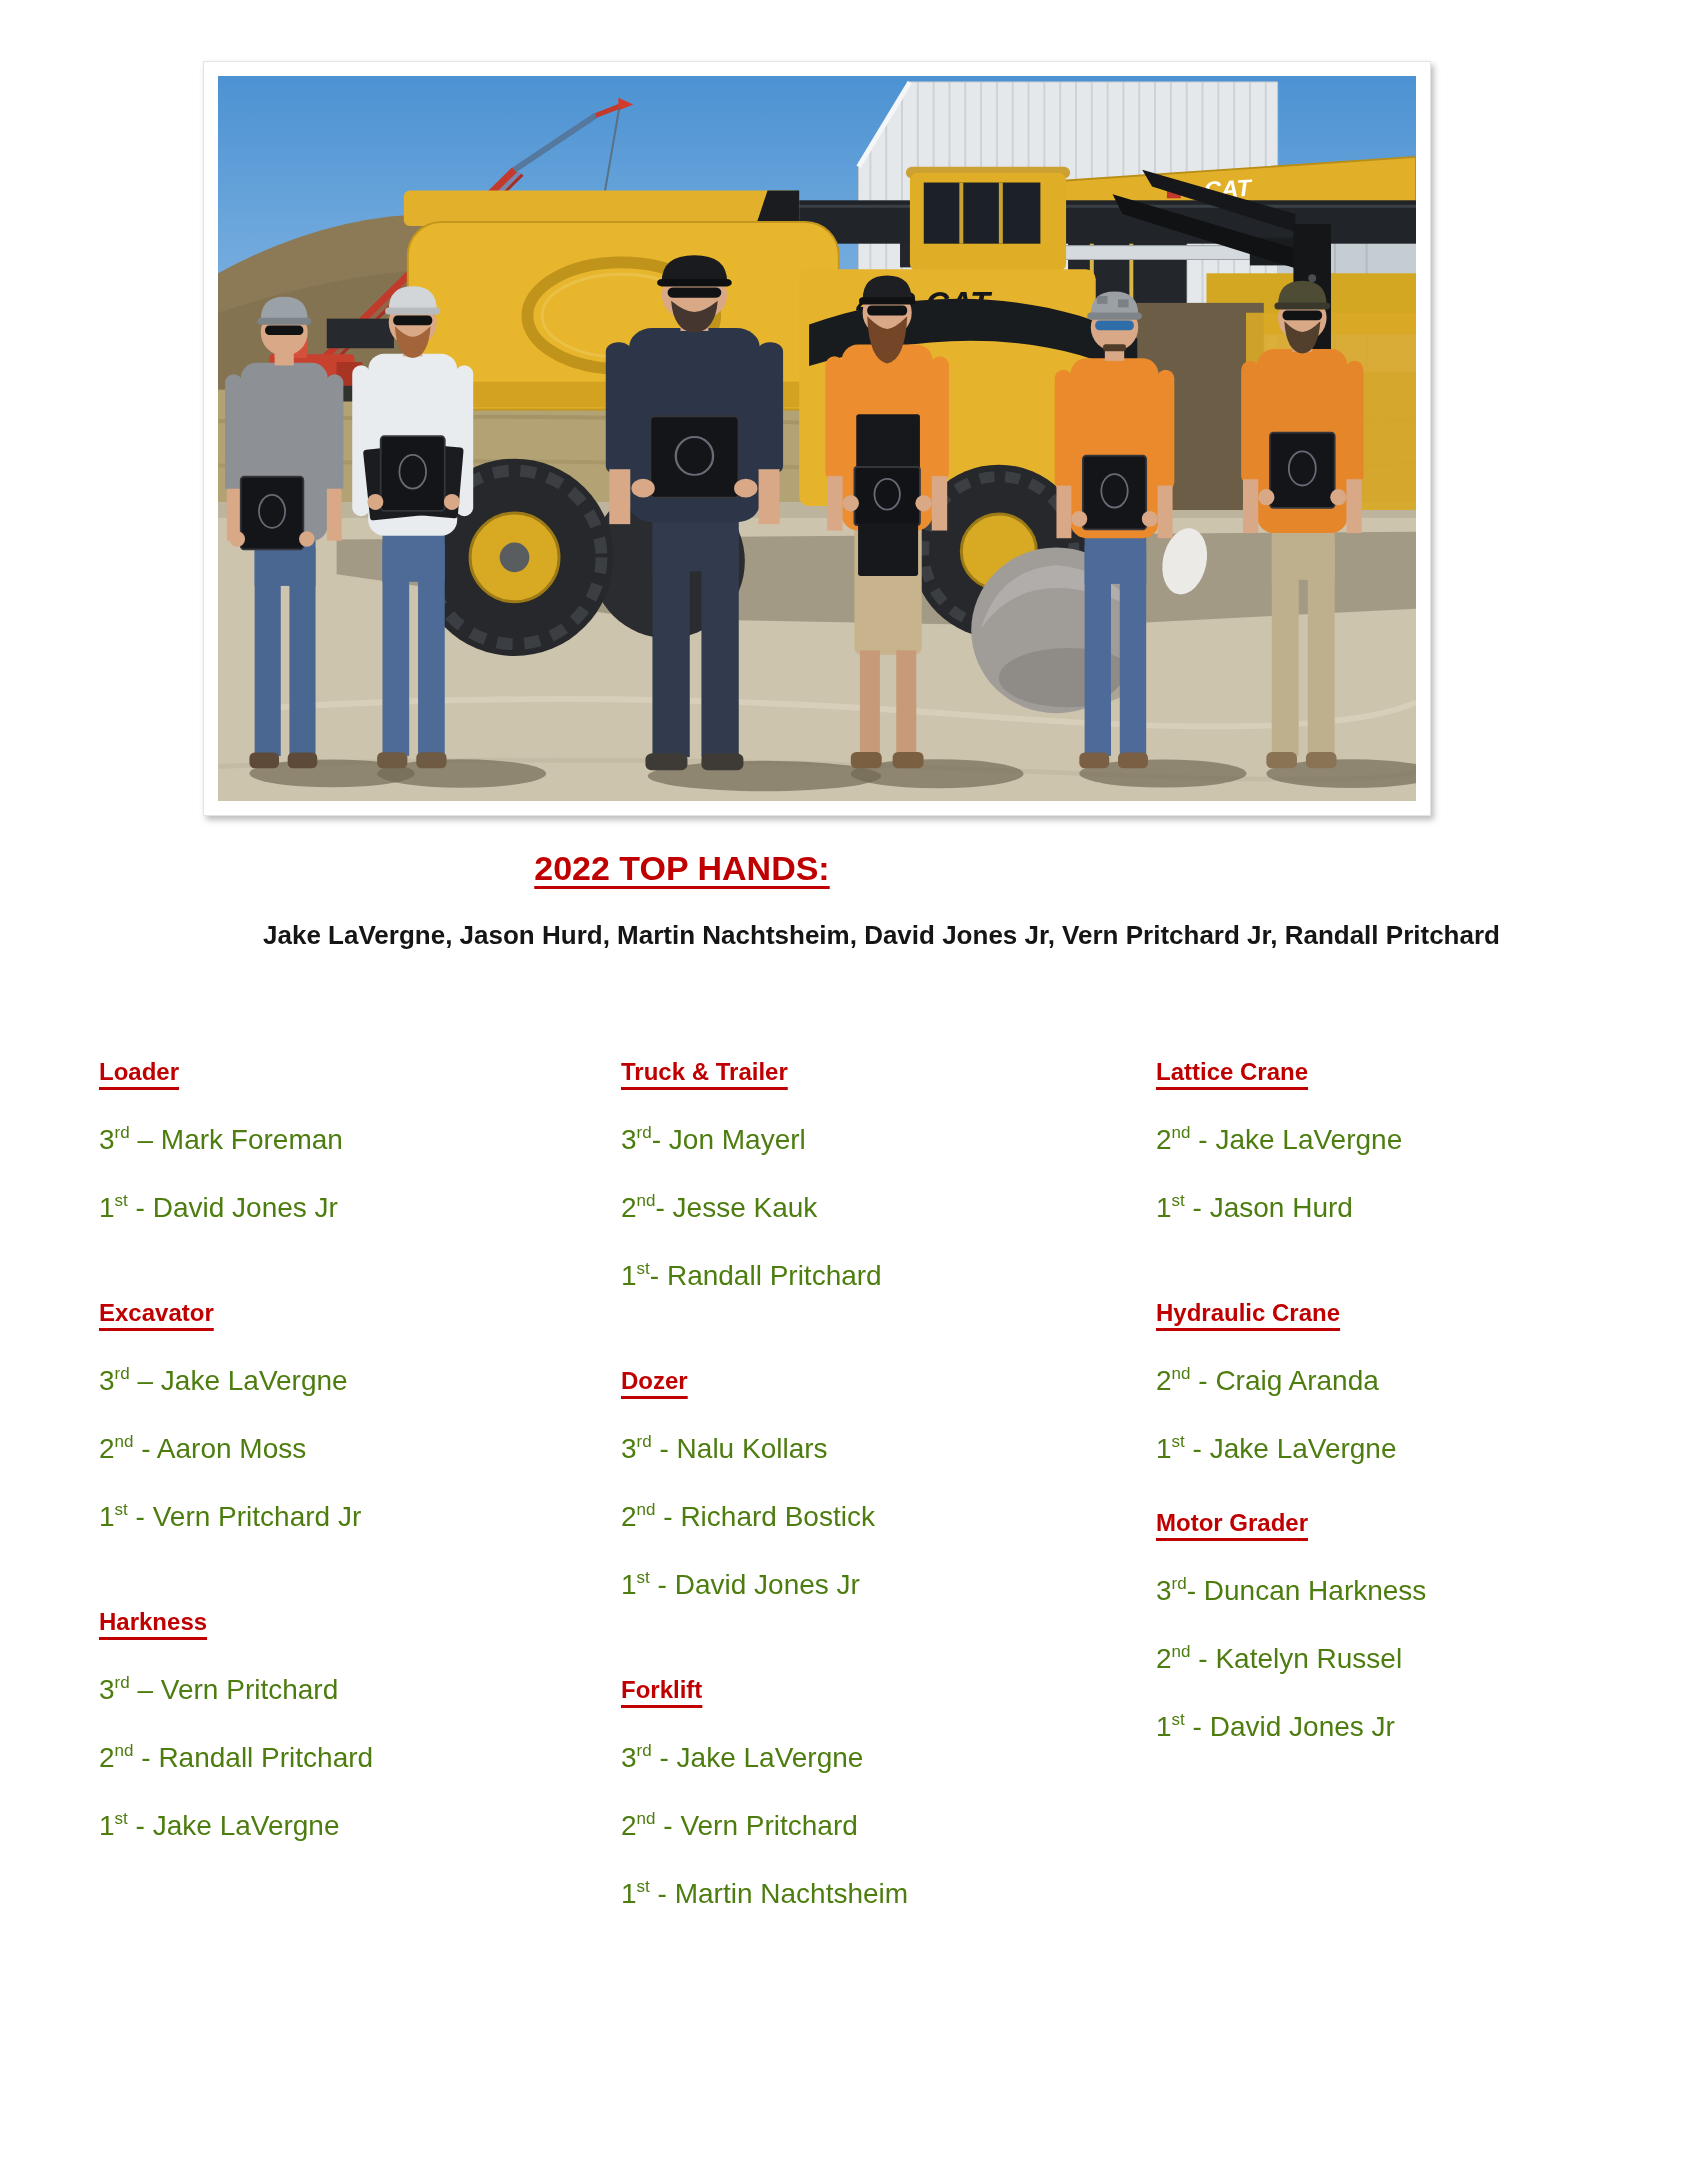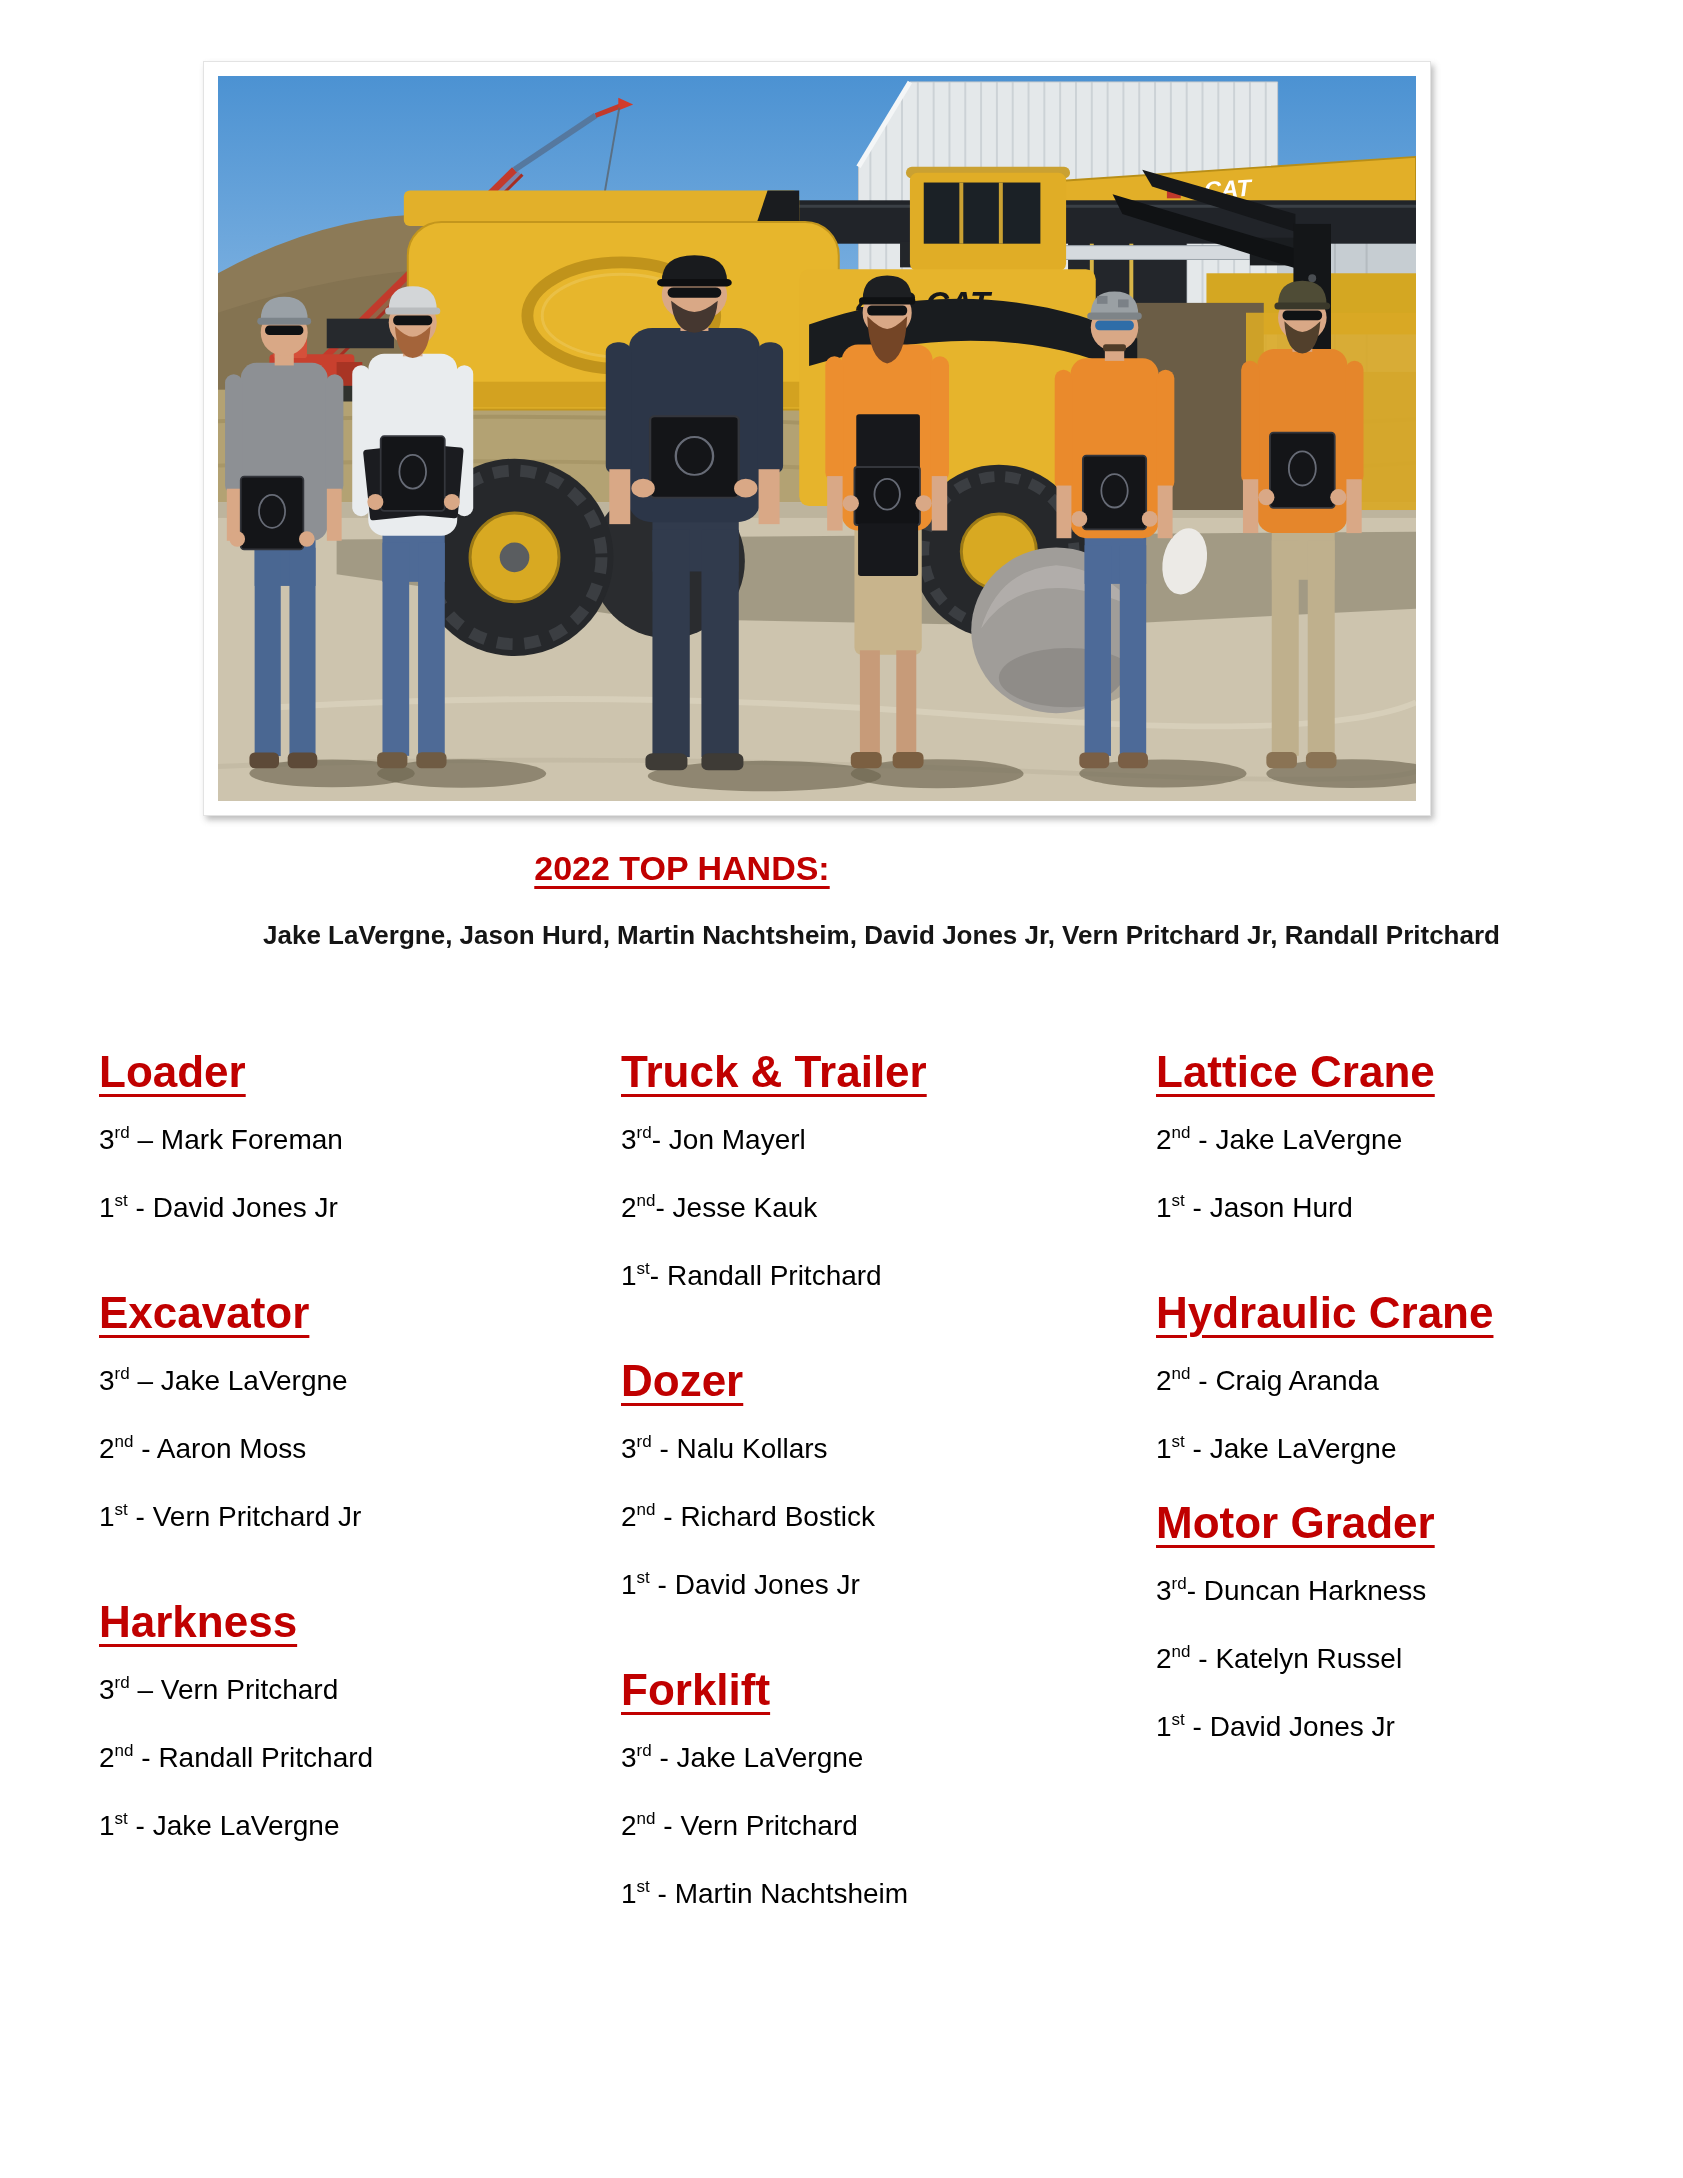--- a/index.html
+++ b/index.html
@@ -15,23 +15,23 @@
   .names-line{position:absolute;top:920px;left:0;width:1683px;margin:0;text-align:center;
     font-size:26px;font-weight:bold;color:#151515;padding-left:40px;}
 
   .columns{position:absolute;top:1052px;left:0;width:1683px;height:990px;}
   .col{position:absolute;top:0;width:475px;}
   .col-1{left:99px;}
   .col-2{left:621px;}
   .col-3{left:1156px;}
 
   .category{margin:0 0 61px 0;}
-  .cat-heading{margin:0 0 28px 0;font-size:44px;line-height:40px;font-weight:bold;color:#c00000;
+  .cat-heading{margin:0 0 28px 0;font-size:24px;line-height:40px;font-weight:bold;color:#c00000;
     text-decoration:underline;text-decoration-thickness:3px;text-underline-offset:7px;}
-  .entry{margin:0 0 24px 0;font-size:28px;line-height:40px;color:#000000;white-space:pre;}
+  .entry{margin:0 0 24px 0;font-size:28px;line-height:40px;color:#4d7c0f;white-space:pre;}
   .entry sup{font-size:17px;vertical-align:baseline;position:relative;top:-11px;}
   .col-3 .category:nth-child(2){margin-bottom:30px;}
 </style>
 </head>
 <body>
 
 <figure class="photo-frame" role="img" aria-label="Six 2022 Top Hands winners holding black award plaques standing in a dirt yard in front of yellow Caterpillar telehandlers, with a red lattice crane, brown hills and a gray warehouse building behind them">
   <svg viewBox="0 0 1212 735" preserveAspectRatio="none">
     <defs>
       <linearGradient id="sky" x1="0" y1="0" x2="0" y2="1">

